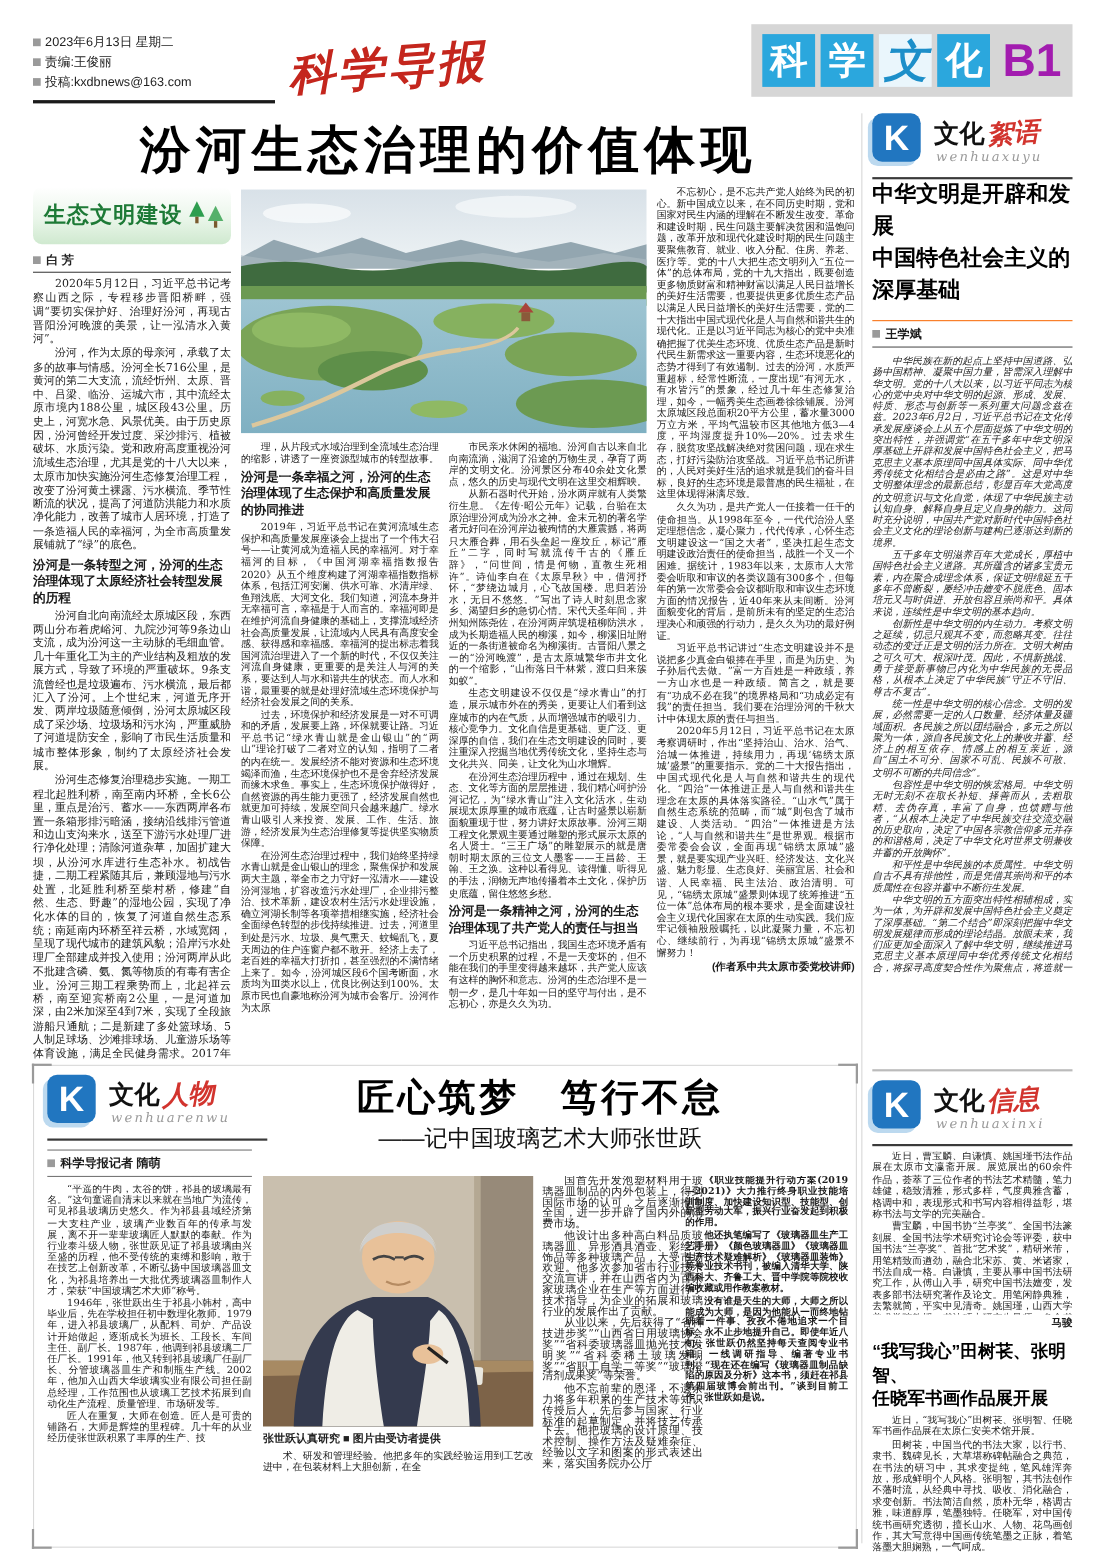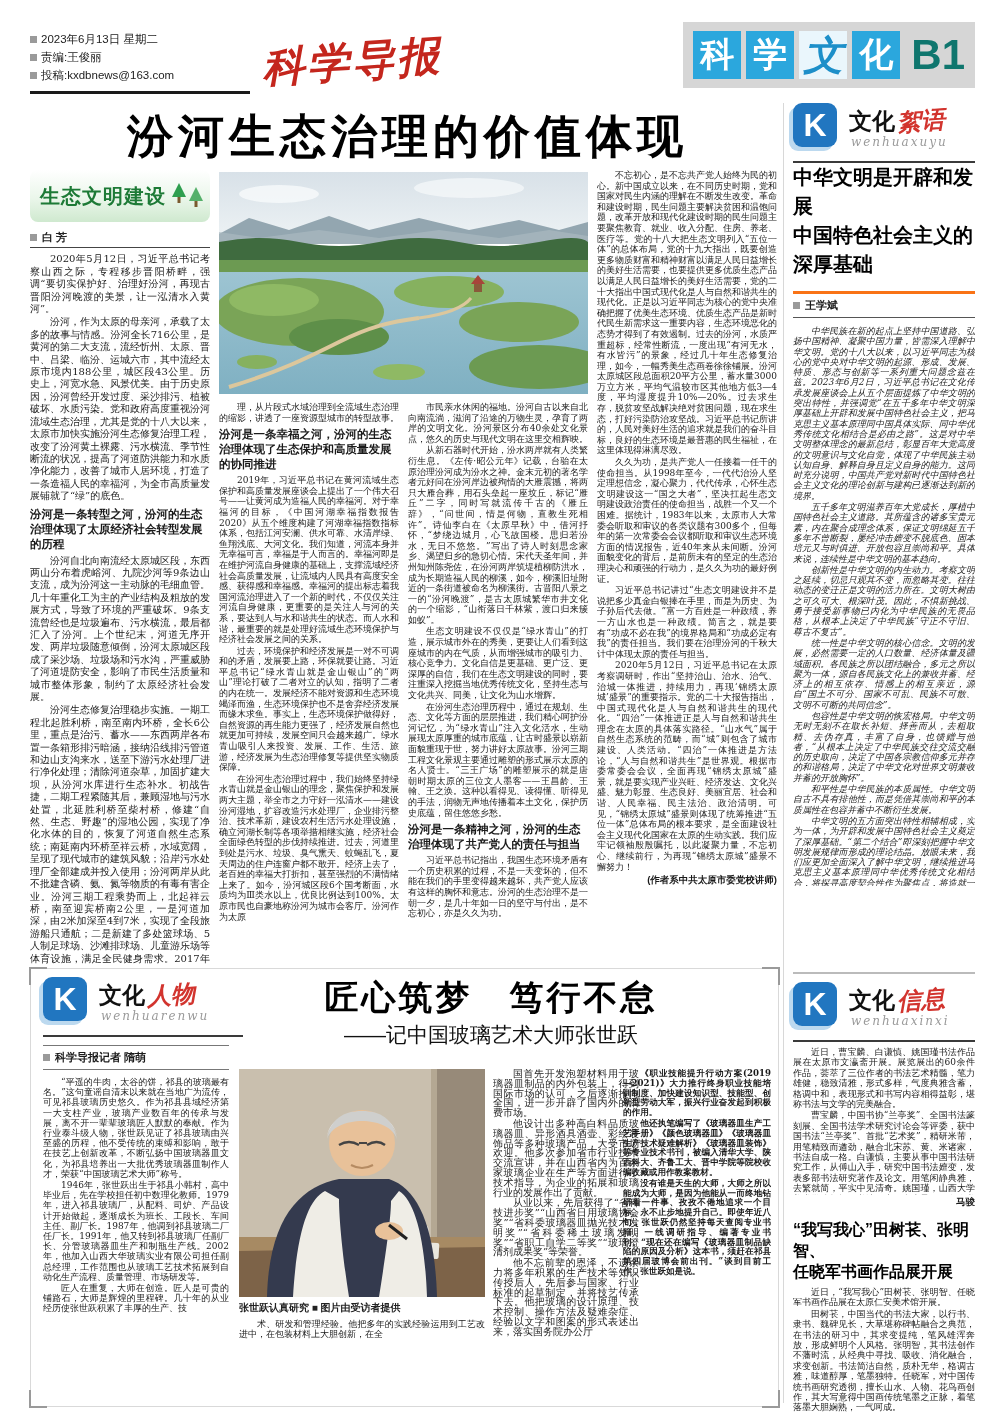--- a/index.html
+++ b/index.html
@@ -9,21 +9,21 @@
   .mast-info{position:absolute;left:30px;top:30px;width:220px;font-family:"Liberation Sans",sans-serif;
              font-size:11.5px;line-height:18px;color:#222;border-bottom:3px solid #1a1a1a;padding-bottom:7px;}
   .mast-info .sq{display:inline-block;width:7px;height:7px;background:#9a9a9a;margin-right:4px;}
   .paper-logo{position:absolute;left:262px;top:34px;font-family:"DejaVu Serif",serif;font-style:italic;
               font-weight:bold;font-size:42px;color:#c4261d;transform:rotate(-4deg);letter-spacing:3px;}
   .section-panel{position:absolute;right:25px;top:22px;height:66px;background:#d6d6d6;display:flex;
                  align-items:center;padding:0 10px;gap:5px;}
   .tile{width:48px;height:48px;background:#2ba7dd;color:#fff;display:flex;align-items:center;justify-content:center;
         font-family:"Liberation Sans",sans-serif;font-weight:bold;font-size:34px;}
   .tile.alt{background:#eaf6fc;color:#1d8fc9;font-style:italic;font-family:"DejaVu Serif",serif;font-size:40px;}
-  .page-no{font-family:"Liberation Sans",sans-serif;font-weight:bold;font-size:42px;color:#0f766e;margin-left:6px;}
+  .page-no{font-family:"Liberation Sans",sans-serif;font-weight:bold;font-size:42px;color:#a21caf;margin-left:6px;}
   
   .main-title{position:absolute;left:50px;top:106px;width:715px;text-align:center;
               font-family:"Liberation Sans",sans-serif;font-weight:bold;font-size:46px;letter-spacing:5px;color:#000;}
   
   .main-cols{position:absolute;left:30px;top:170px;width:747px;height:794px;display:flex;gap:9px;}
   .mcol{flex:0 0 180px;width:180px;overflow:hidden;text-align:justify;font-size:10px;line-height:12.4px;}
   .mcol.under-photo{padding-top:232px;font-size:9px;line-height:10.6px;}
   .mcol.dense{font-size:9px;line-height:10.6px;}
   .para{margin:0 0 1px 0;text-indent:2em;}
   .sub{margin:4px 0 3px 0;font-family:"Liberation Sans",sans-serif;font-weight:bold;font-size:11.5px;
@@ -45,21 +45,21 @@
            color:#fff;font-family:"Liberation Sans",sans-serif;font-weight:bold;font-size:32px;
            display:flex;align-items:center;justify-content:center;box-shadow:-4px 4px 0 #bcd9ef;}
   .badge-main{position:absolute;left:56px;top:2px;font-family:"Liberation Sans",sans-serif;font-weight:bold;
               font-size:23px;color:#111;}
   .badge-script{font-family:"DejaVu Serif",serif;font-style:italic;font-weight:bold;color:#d2342e;font-size:24px;
                 display:inline-block;transform:rotate(-4deg);margin-left:2px;}
   .badge-pinyin{position:absolute;left:58px;top:32px;font-family:"DejaVu Serif",serif;font-style:italic;
                 font-size:12px;color:#9a9a9a;letter-spacing:2px;}
   .essay-title{font-family:"Liberation Sans",sans-serif;font-weight:bold;font-size:20px;
                line-height:29px;color:#000;}
-  .essay-author{margin-top:12px;border-top:3px solid #f97316;border-bottom:1px solid #555;padding:4px 0;
+  .essay-author{margin-top:12px;border-top:1px solid #f97316;border-bottom:1px solid #555;padding:4px 0;
                 font-family:"Liberation Sans",sans-serif;font-weight:bold;font-size:11px;}
   .essay-author .sq{display:inline-block;width:7px;height:7px;background:#9a9a9a;margin-right:5px;}
   .essay-body{margin-top:8px;height:560px;overflow:hidden;font-style:italic;font-size:9px;line-height:10.3px;
               text-align:justify;color:#222;}
   
   .info-sec{position:absolute;left:793px;top:972px;width:182px;border-top:2px solid #bbb;padding-top:8px;}
   .info-title{margin-top:10px;font-family:"Liberation Sans",sans-serif;font-weight:bold;font-size:16px;
               line-height:21px;color:#000;}
   .info-paras{margin-top:5px;overflow:hidden;font-size:9px;line-height:10.4px;text-align:justify;}
   .info-byline{text-align:right;font-family:"Liberation Sans",sans-serif;font-weight:bold;font-size:9.5px;margin-top:1px;}

